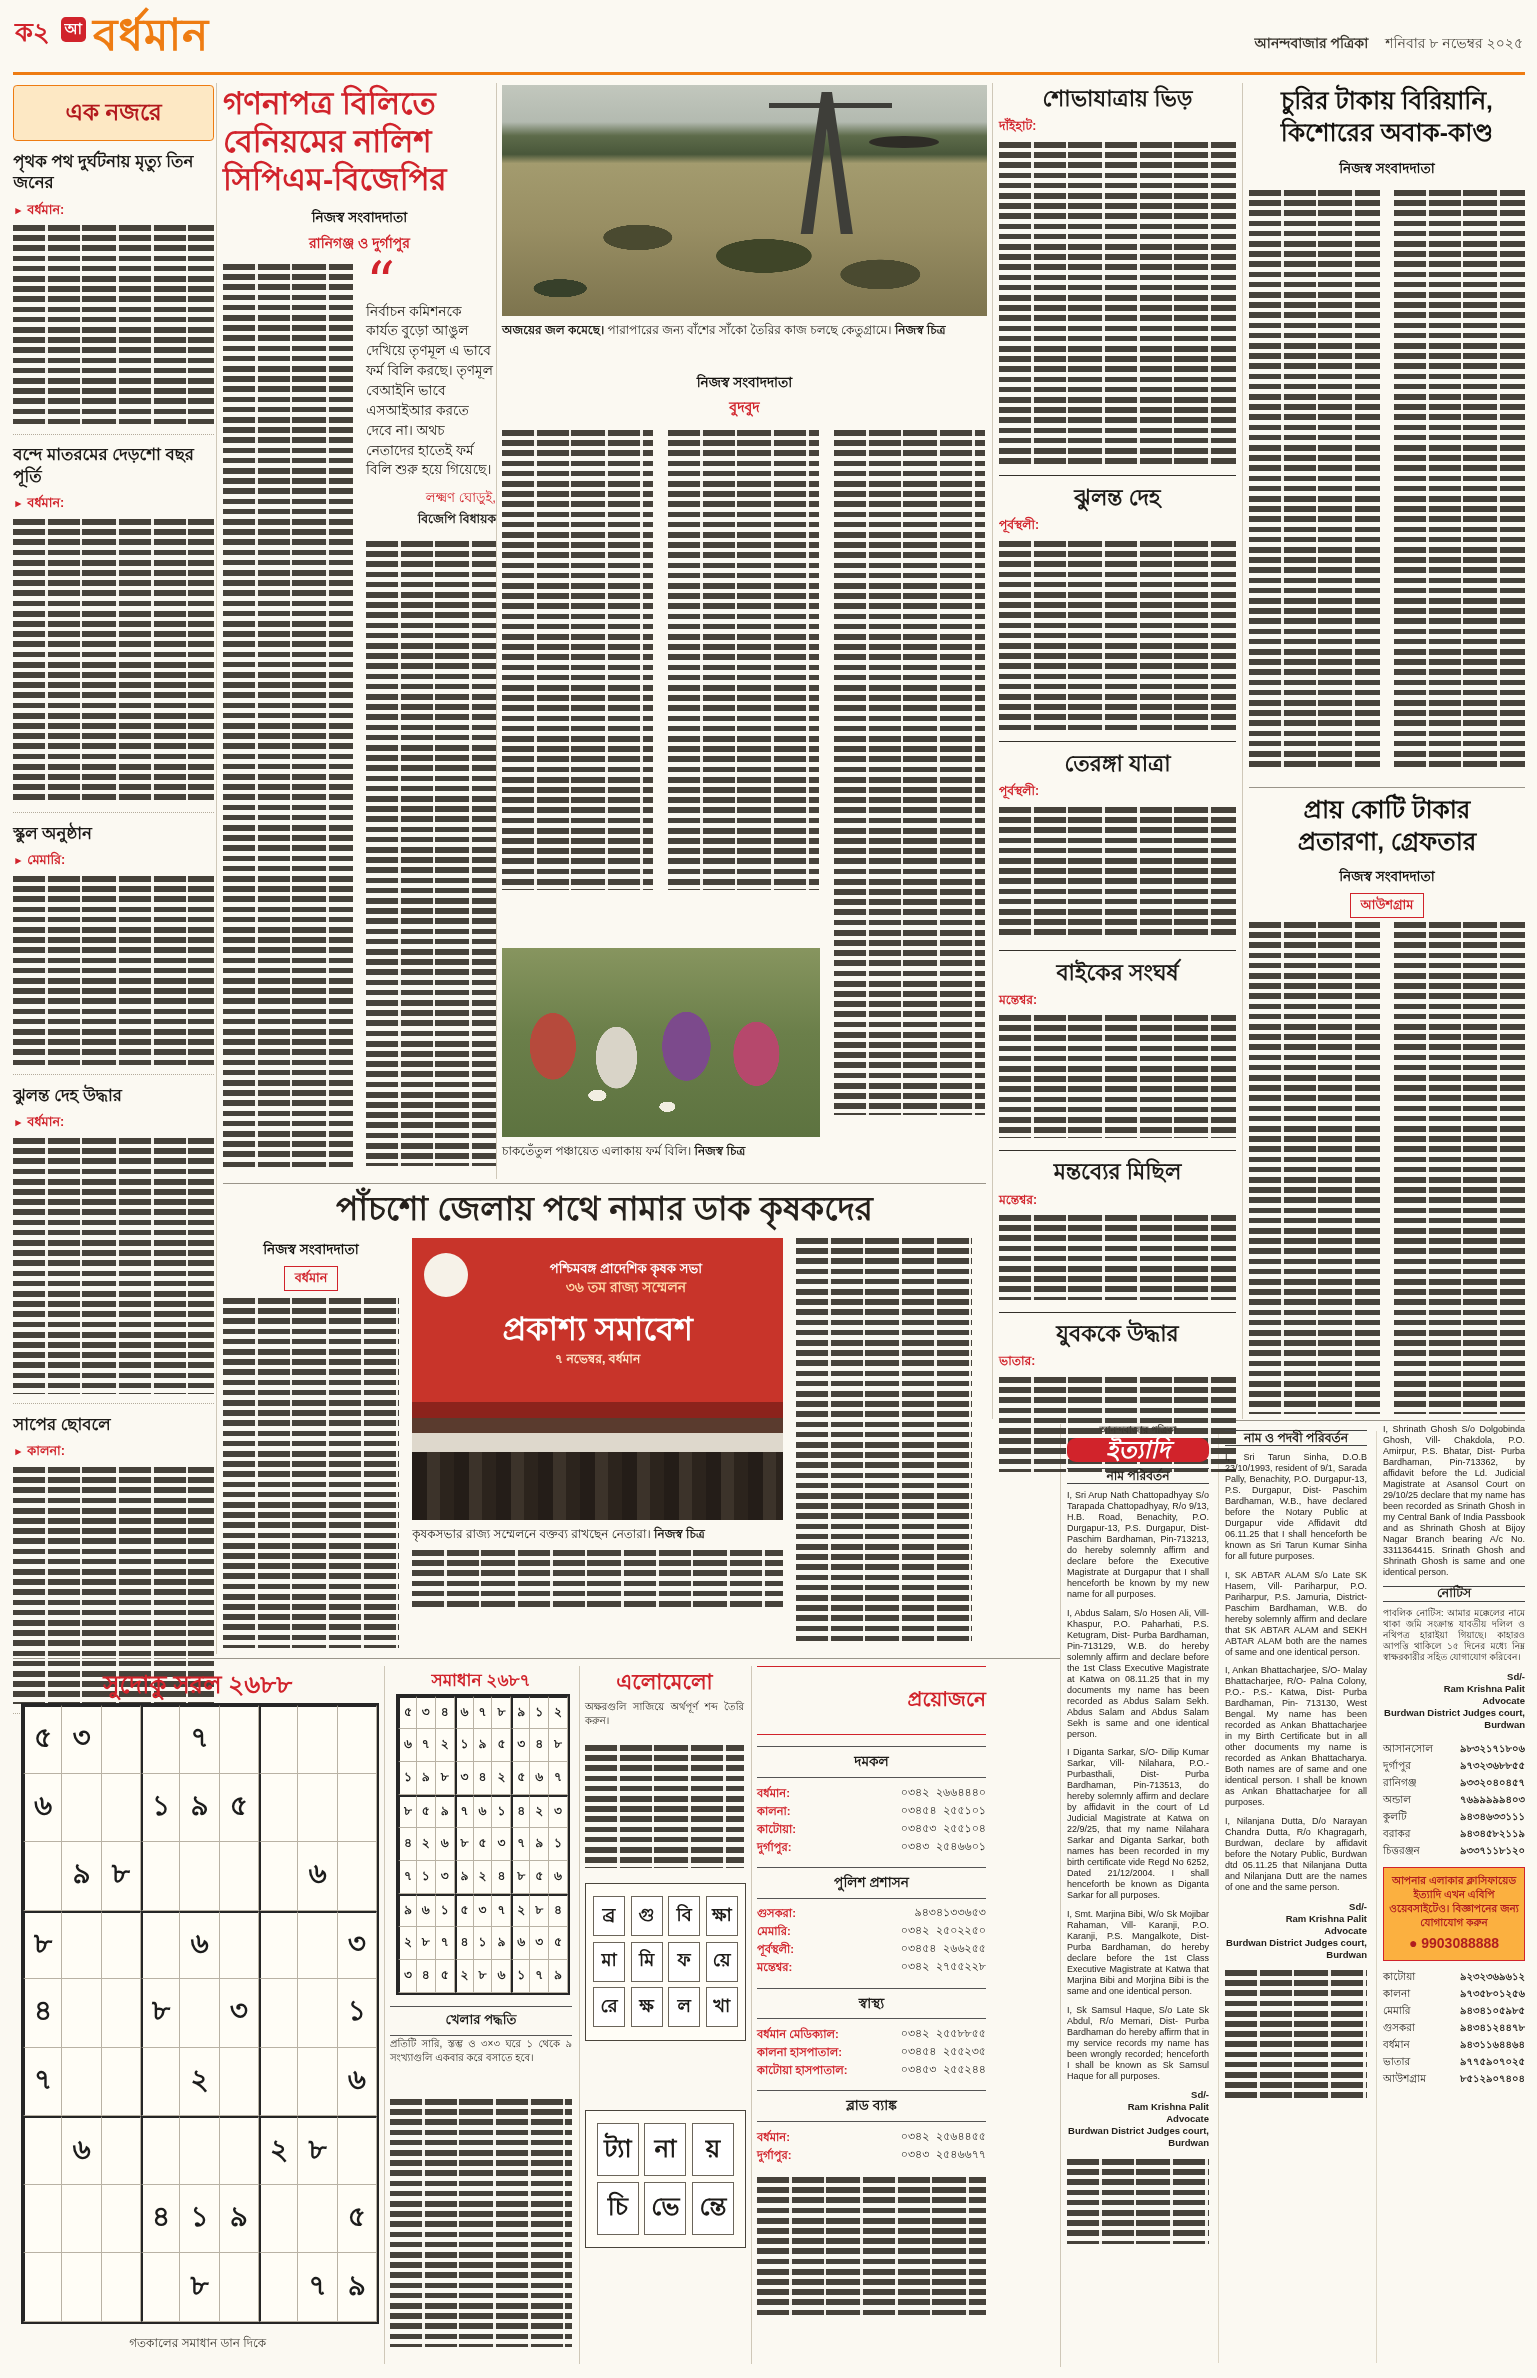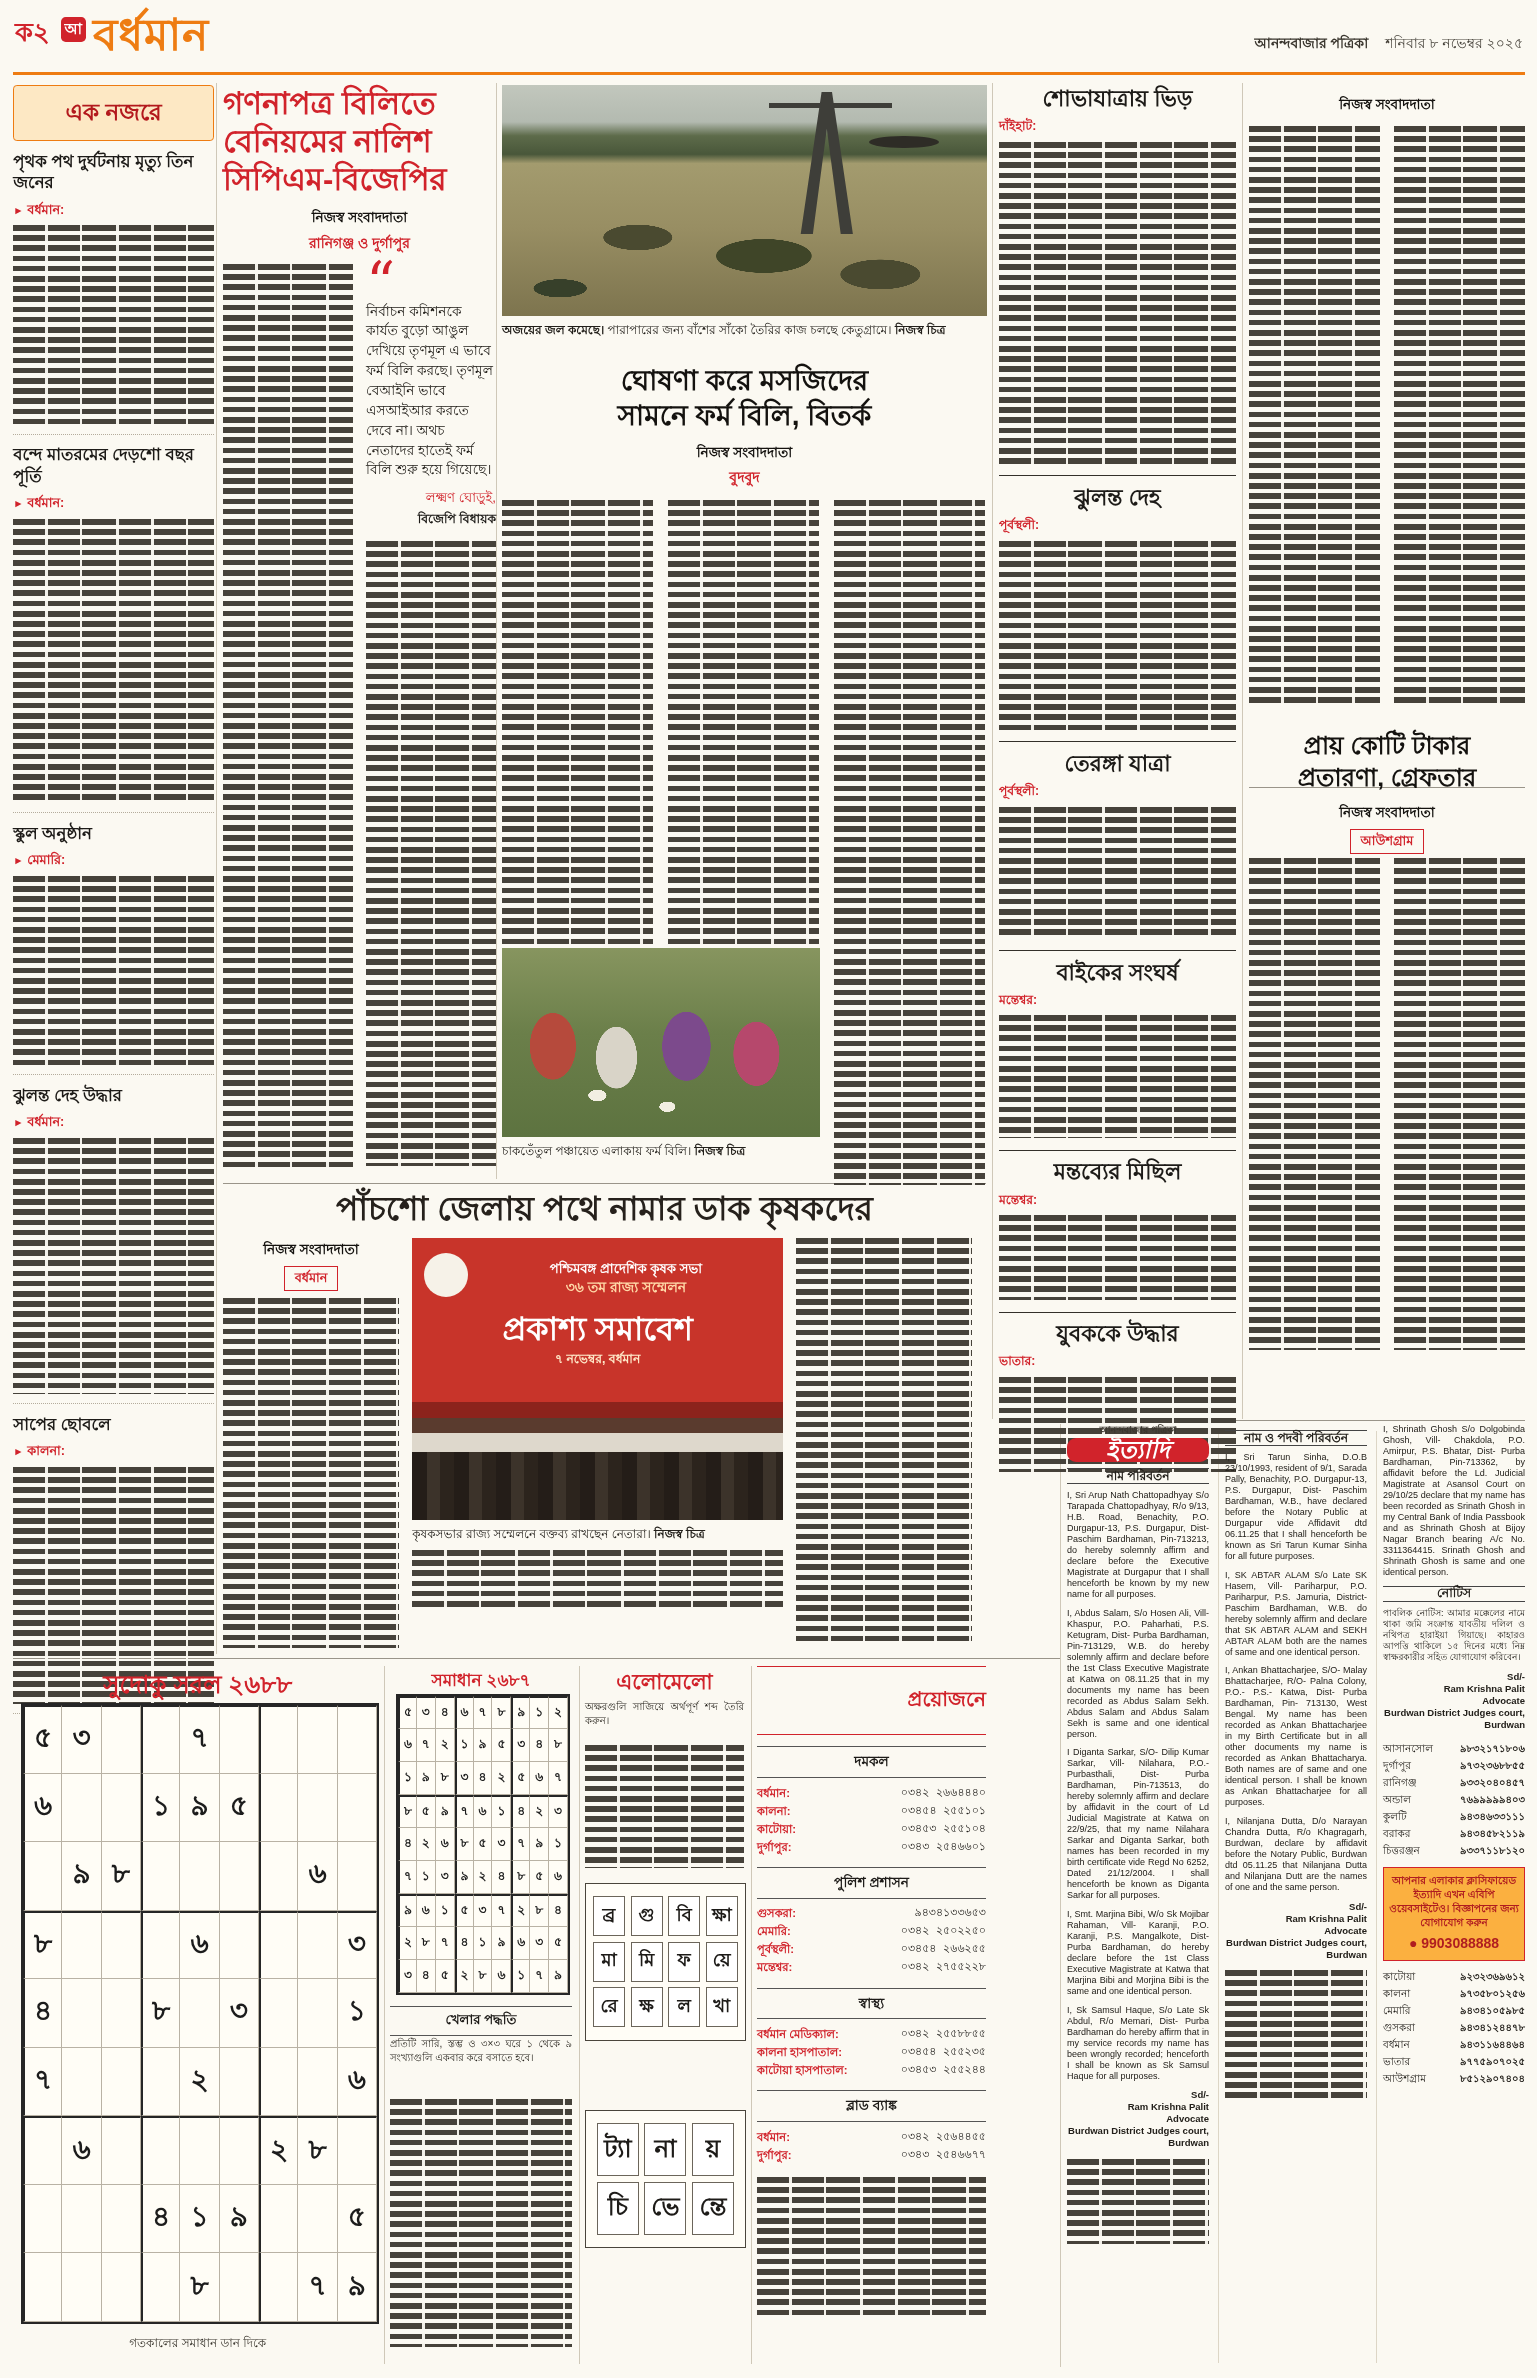--- a/index.html
+++ b/index.html
@@ -239,24 +239,20 @@
   <div class="photo" id="photo1">
     <div class="pylon-arm"></div>
     <div class="pylon"></div>
     <div class="boat"></div>
   </div>
   <div class="cap" style="left:502px;top:322px;width:485px">
     <b>অজয়ের জল কমেছে।</b><span> পারাপারের জন্য বাঁশের সাঁকো তৈরির কাজ চলছে কেতুগ্রামে। </span><b>নিজস্ব চিত্র</b>
   </div>
 
   <section class="abs" id="story2">
-    <div class="s2-head">
-      <div>ঘোষণা করে মসজিদের</div>
-      <div>সামনে ফর্ম বিলি, বিতর্ক</div>
-    </div>
     <div class="byline">নিজস্ব সংবাদদাতা</div>
     <div class="dl-red">বুদবুদ</div>
     <div class="threecol">
       <div>
           <div class="sim" style="height:460px"></div>
         </div>
       <div>
           <div class="sim" style="height:460px"></div>
         </div>
       <div>
@@ -299,20 +295,24 @@
         </div>
         <div class="c4-sec c4-boxed">
           <div class="c4-head">যুবককে উদ্ধার</div>
           <div class="c4-dlrow"><span class="c4-dl">ভাতার:</span></div>
           <div class="sim" style="height: 95px;"></div>
         </div>
       </div>
   </section>
 
   <section class="abs" id="col5">
+    <div class="c5-head">
+      <div>চুরির টাকায় বিরিয়ানি,</div>
+      <div>কিশোরের অবাক-কাণ্ড</div>
+    </div>
     <div class="byline">নিজস্ব সংবাদদাতা</div>
     <div class="twocol" style="margin-top:9.5px">
       <div>
           <div class="sim" style="height:579px"></div>
         </div>
       <div>
           <div class="sim" style="height:579px"></div>
         </div>
     </div>
     <div class="c5-head" style="margin-top:24.6px">

